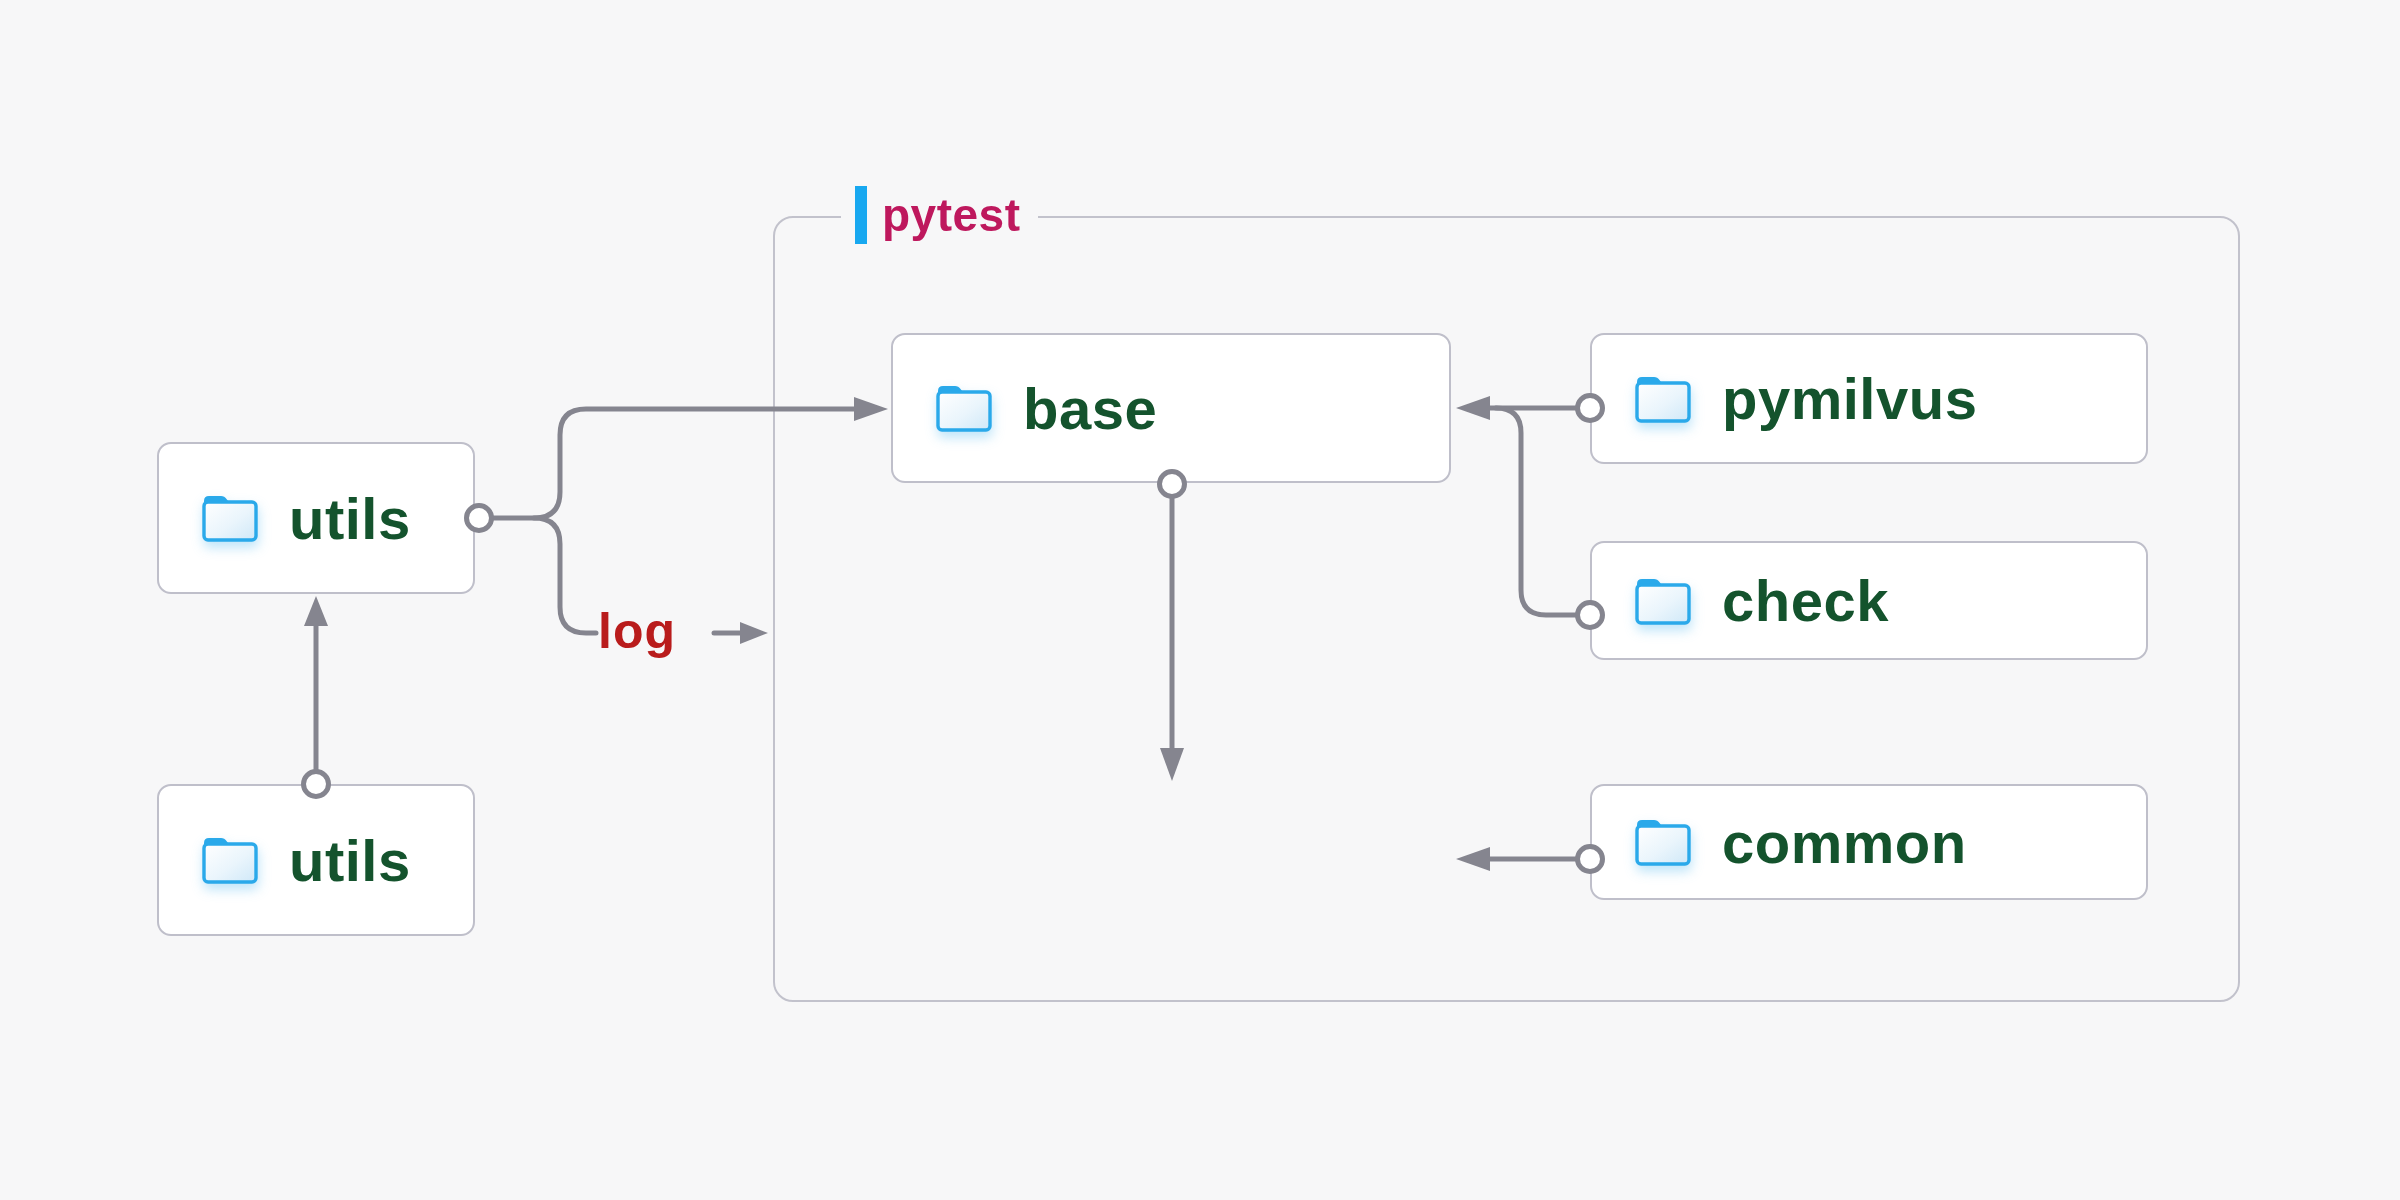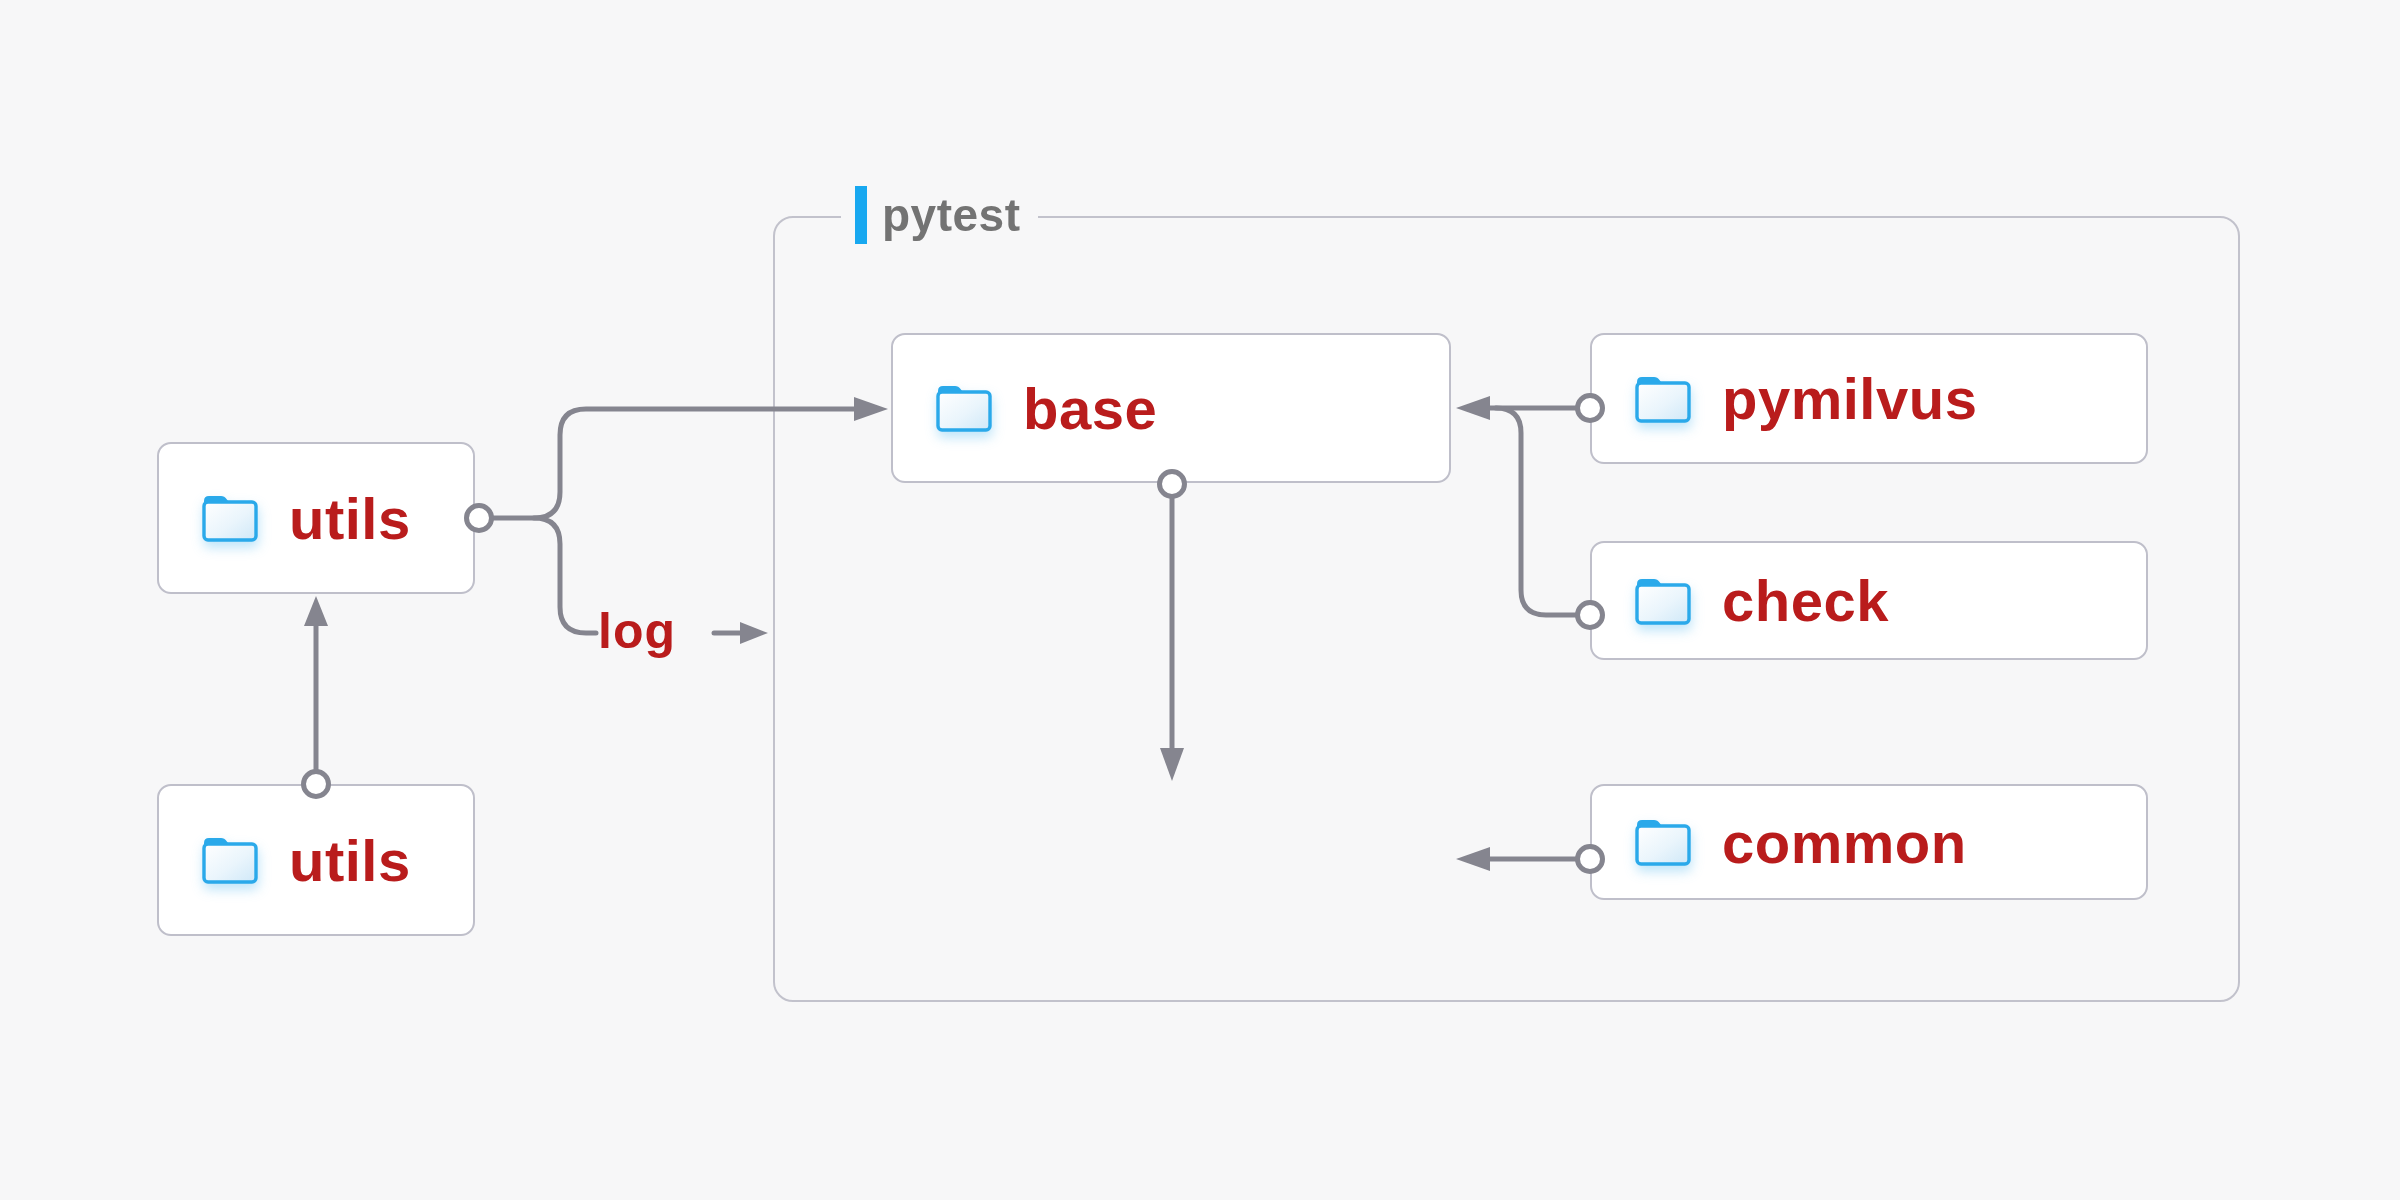--- a/index.html
+++ b/index.html
@@ -36,40 +36,40 @@
     background:#f7f7f8;
     z-index:4;
   }
   .accent-bar{
     width:12px; height:58px;
     background:#18a8f0;
   }
   .group-title{
     font-size:46px;
     font-weight:bold;
-    color:#737373;
+    color:#be185d;
     letter-spacing:0.5px;
   }
   
   .node{
     position:absolute;
     background:#ffffff;
     border:2px solid #bfbfca;
     border-radius:14px;
     box-sizing:border-box;
     display:flex;
     align-items:center;
     padding-left:40px;
     gap:28px;
     z-index:2;
   }
   .node .node-label{
     font-size:58px;
     font-weight:bold;
-    color:#b91c1c;
+    color:#14532d;
     letter-spacing:0.5px;
     white-space:nowrap;
   }
   .folder-icon{
     width:62px; height:54px;
     flex:0 0 auto;
     filter:drop-shadow(1px 6px 6px rgba(42,169,234,0.30));
   }
   .n-utils    {left:157px;  top:442px; width:318px; height:152px;}
   .n-config   {left:157px;  top:784px; width:318px; height:152px;}

